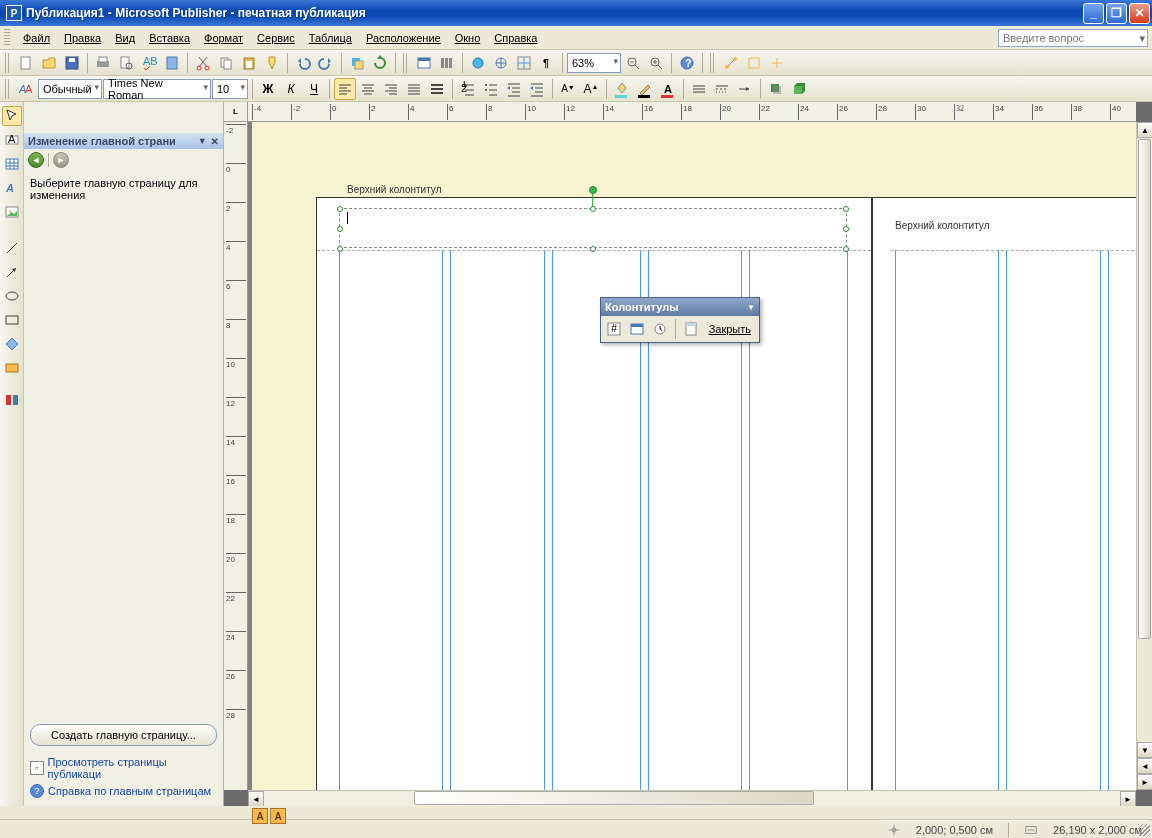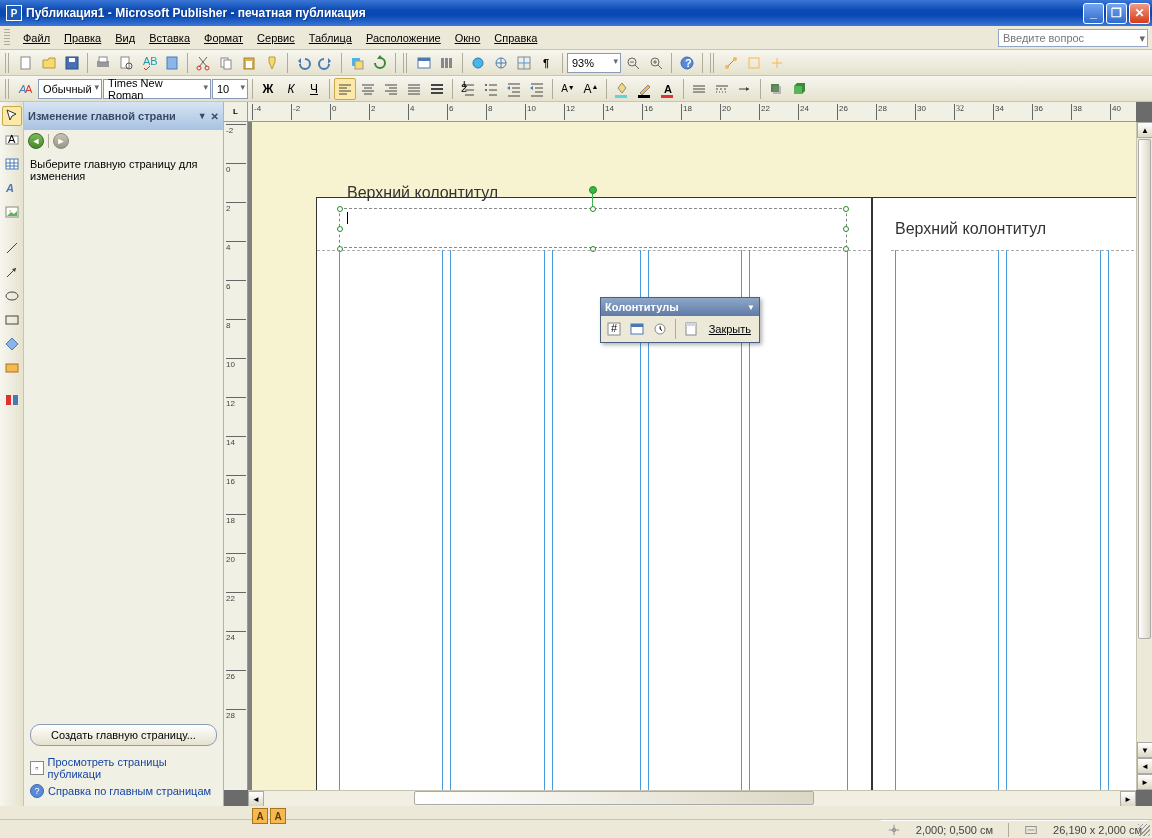--- a/index.html
+++ b/index.html
@@ -32,21 +32,21 @@
 .color-drop{position:relative;}
 .color-drop .swatch{width:12px;height:3px;position:absolute;bottom:1px;left:3px;}
 
 
 .main { position: absolute; top: 102px; left: 0; right: 0; bottom: 32px; display: flex; }
 .left-toolbox { width: 24px; background: linear-gradient(90deg,#f7f6ef,#e5e2ce); border-right: 1px solid #c8c4b0; display:flex;flex-direction:column;align-items:center;padding-top:4px;gap:4px;}
 .left-toolbox .tbtn{width:20px;height:20px;}
 .left-toolbox .tbtn.sel{background:#fce9a8;border-color:#c9a84a;}
 
 .task-pane { width: 200px; background: #f1f0e5; border-right: 1px solid #a9b4c8; display:flex;flex-direction:column;}
-.pane-header{height:28px;background:linear-gradient(#d7e4f2,#a8c2e2);display:flex;align-items:center;padding:0 4px;font-weight:bold;color:#3a4a66;}
+.pane-header{height:16px;background:linear-gradient(#d7e4f2,#a8c2e2);display:flex;align-items:center;padding:0 4px;font-weight:bold;color:#3a4a66;margin-top:31px;}
 .pane-header .drop{margin-left:auto;font-size:9px;}
 .pane-header .close{margin-left:4px;font-size:10px;cursor:default;}
 .pane-nav{height:22px;display:flex;align-items:center;padding:0 4px;gap:2px;}
 .pane-nav .nav-btn{width:16px;height:16px;border-radius:8px;background:linear-gradient(#7db85a,#4a8a2b);border:1px solid #3a6a20;display:flex;align-items:center;justify-content:center;color:#fff;font-size:9px;font-weight:bold;}
 .pane-nav .nav-btn.disabled{background:linear-gradient(#c8c4b0,#9a967f);border-color:#888;}
 .pane-body{flex:1;padding:6px;overflow:auto;}
 .pane-hint{font-size:11px;margin-bottom:2px;}
 .master-item{display:flex;align-items:center;border:1px solid #8ea6c8;background:#fff;padding:4px;gap:6px;box-shadow:0 0 0 2px #d0dced inset;}
 .master-item .ic{width:24px;height:20px;border:1px solid #888;background:#fff;position:relative;}
 .master-item .ic::before{content:"";position:absolute;inset:3px 13px 3px 3px;border:1px solid #aaa;}
@@ -65,21 +65,21 @@
 .ruler-h{position:absolute;left:24px;right:16px;top:0;height:20px;background:#f1f0e5;border-bottom:1px solid #999;overflow:hidden;}
 .ruler-v{position:absolute;left:0;top:20px;bottom:16px;width:24px;background:#f1f0e5;border-right:1px solid #999;overflow:hidden;}
 .ruler-h .tick, .ruler-v .tick{position:absolute;font-size:8px;color:#444;}
 .ruler-h .tick{top:2px;border-left:1px solid #666;height:16px;padding-left:1px;}
 .ruler-v .tick{left:2px;border-top:1px solid #666;width:20px;padding-top:1px;writing-mode:initial;}
 .canvas{position:absolute;left:24px;top:20px;right:16px;bottom:16px;background:#808080;overflow:hidden;}
 .paste{position:absolute;left:4px;top:0;right:0;bottom:0;background:#f7f2cf;}
 .page-left{position:absolute;left:64px;top:75px;width:556px;height:740px;background:#fff;border:1px solid #333;box-shadow:2px 2px 0 #555;}
 .page-right{position:absolute;left:620px;top:75px;width:556px;height:740px;background:#fff;border:1px solid #333;box-shadow:2px 2px 0 #555;}
 .guide-v{position:absolute;top:0;bottom:0;width:1px;background:#4a9bdc;}
-.hf-label{position:absolute;font-size:16px;color:#333;}
+.hf-label{position:absolute;font-size:10px;color:#333;}
 .header-box{position:absolute;border:1px dashed #888;background:#fff;}
 .sel-handle{position:absolute;width:6px;height:6px;border:1px solid #258b2a;background:#fff;border-radius:3px;}
 .rot-handle{position:absolute;width:8px;height:8px;background:#3ab54a;border:1px solid #258b2a;border-radius:4px;}
 .rot-line{position:absolute;width:1px;background:#3ab54a;}
 .cursor-line{position:absolute;width:1px;height:12px;background:#000;}
 .running-line{position:absolute;left:0;right:0;border-top:1px dashed #aaa;}
 
 
 .float-tb{position:absolute;border:1px solid #4a5f85;background:#ece9d8;box-shadow:2px 2px 4px rgba(0,0,0,.3);}
 .float-tb .ft-head{height:18px;background:linear-gradient(#8fa6c9,#5f7ba5);color:#fff;font-size:10px;font-weight:bold;padding:8px 4px;display:flex;align-items:center;}
@@ -259,21 +259,21 @@
         <path d="M8 2v12M2 8h12" stroke="#4a9bdc"></path>
       </svg>
     </div>
   <div class="tbtn">
       <svg viewBox="0 0 16 16">
         <text x="4" y="12" font-size="12" font-weight="bold">¶</text>
       </svg>
     </div>
   <div class="tsep"></div>
   <div class="combo" style="width:54px">
-      <span>93%</span>
+      <span>63%</span>
     </div>
   <div class="tbtn">
       <svg viewBox="0 0 16 16">
         <circle cx="7" cy="7" r="4" fill="none" stroke="#666"></circle>
         <path d="M10 10l4 4" stroke="#666"></path>
         <path d="M5 7h4" stroke="#666"></path>
       </svg>
     </div>
   <div class="tbtn">
       <svg viewBox="0 0 16 16">

